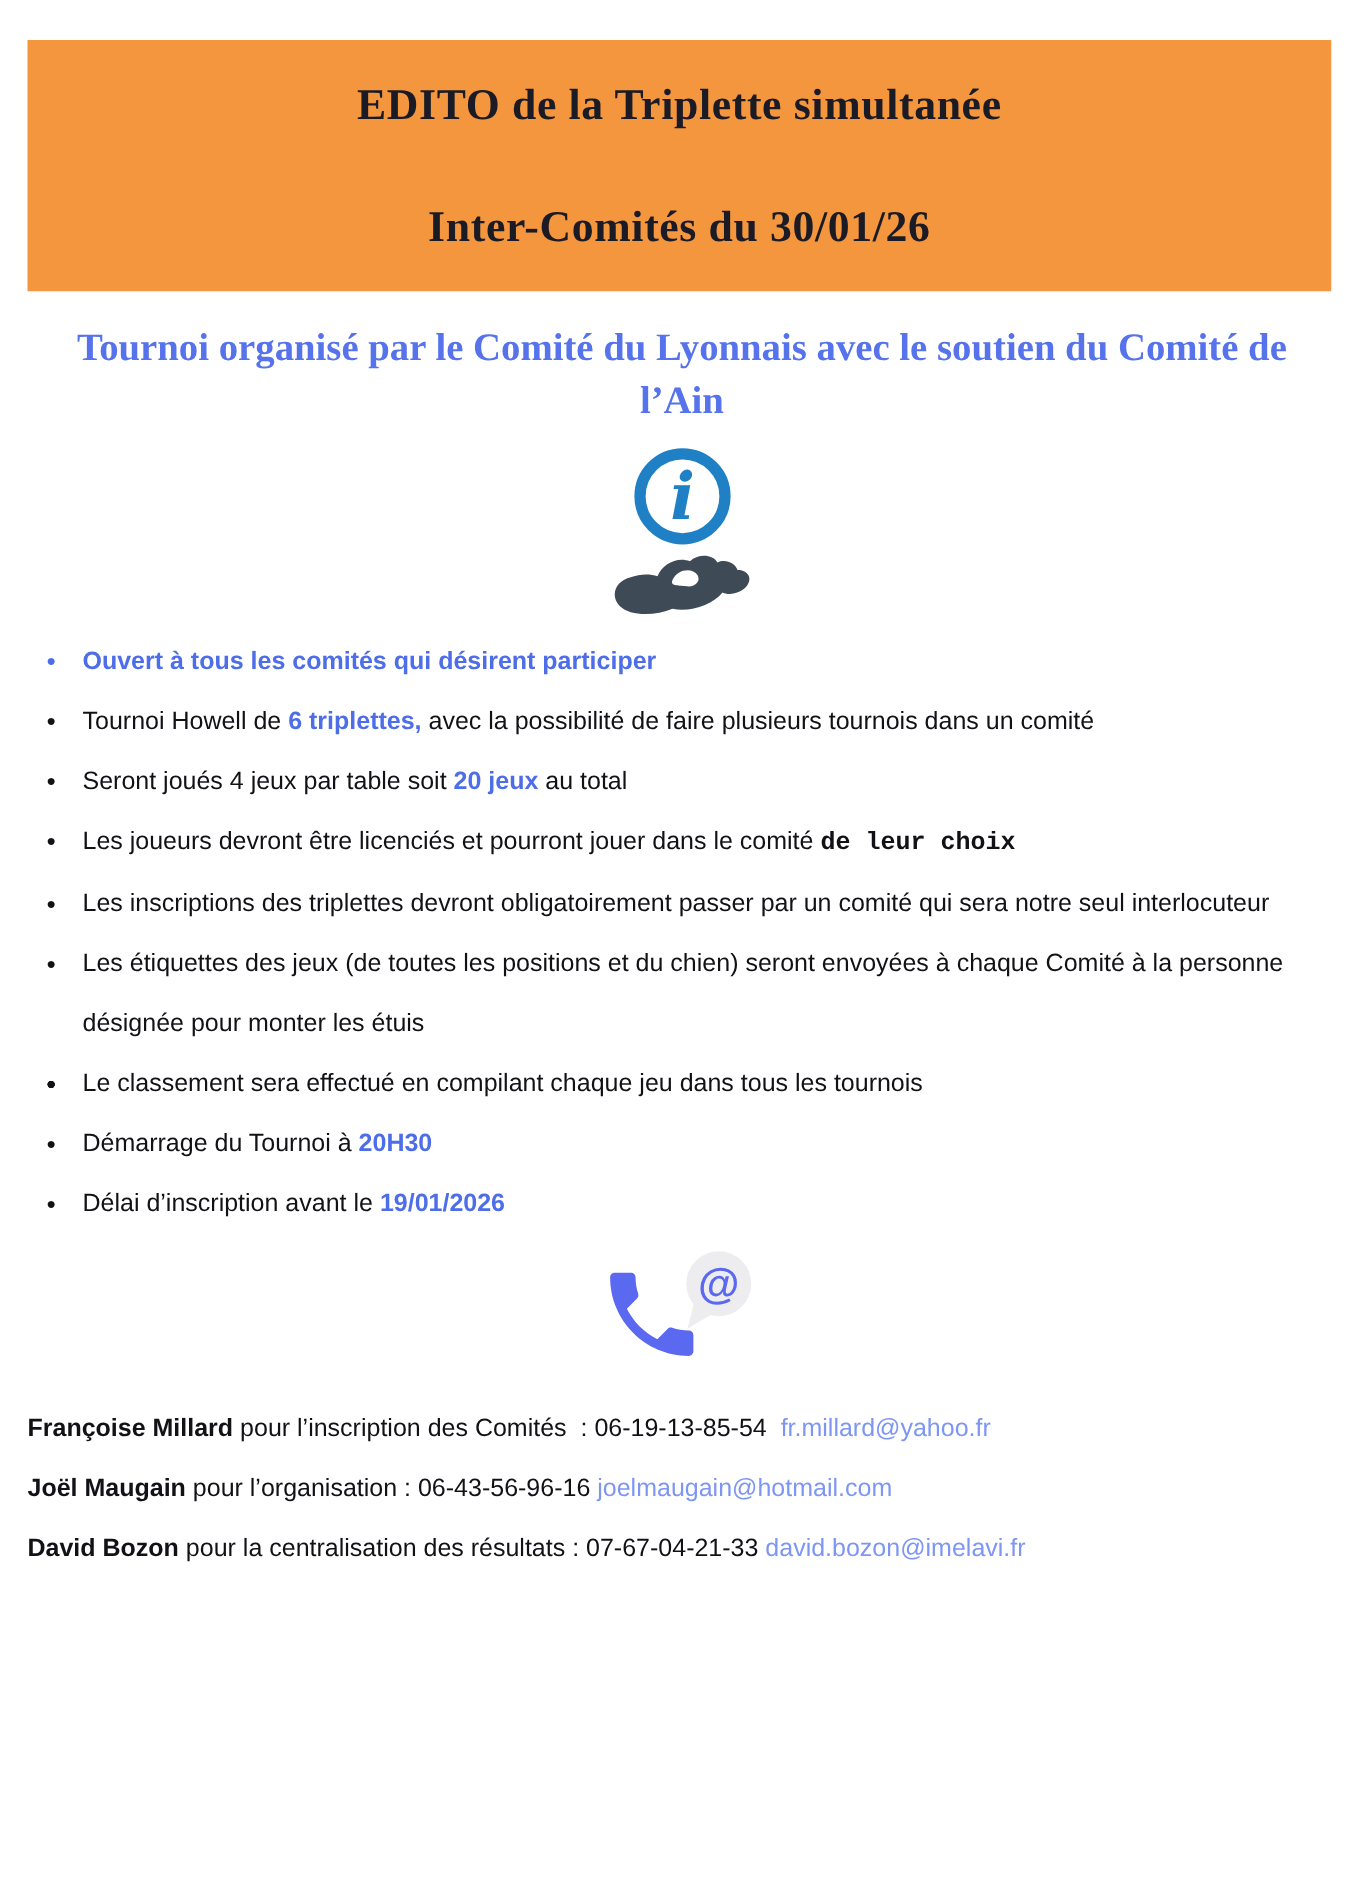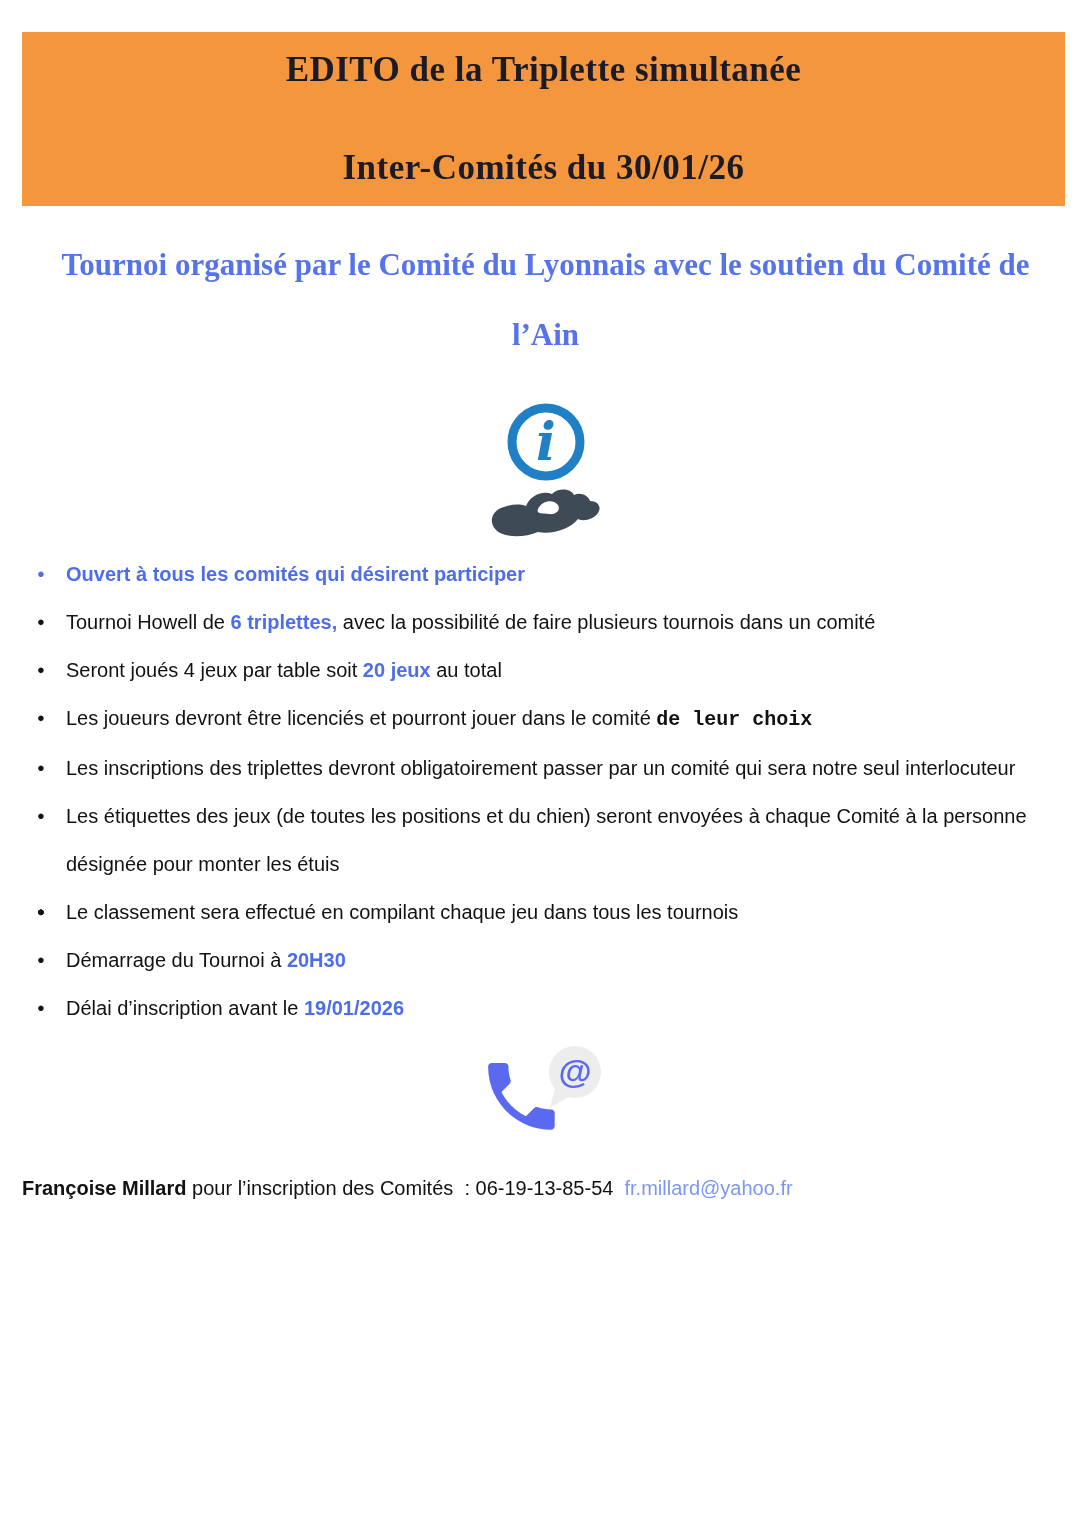--- a/index.html
+++ b/index.html
@@ -11,31 +11,31 @@
     --info-blue:#1F80C5;
     --hand:#3E4A55;
     --phone-blue:#5B69F0;
     --bubble:#EDEDEF;
   }
   *{margin:0;padding:0;box-sizing:border-box;}
   body{background:#ffffff;font-family:"Liberation Sans",sans-serif;}
   .page{position:relative;width:1091px;height:1517px;background:#ffffff;overflow:hidden;}
 
   .banner{
-    margin:32px 26px 0 22px;height:174px;background:var(--banner-bg);
+    margin:32px 26px 0 22px;height:201px;background:var(--banner-bg);
     display:flex;flex-direction:column;align-items:center;justify-content:center;gap:58px;
   }
   .banner h1{
     font-family:"Liberation Serif",serif;font-size:35px;font-weight:bold;
     color:var(--title-text);letter-spacing:.5px;
   }
 
   .subtitle{
-    margin:24px auto 16px;max-width:1005px;text-align:center;
-    font-family:"Liberation Serif",serif;font-size:31px;line-height:70px;
+    margin:24px auto 0;max-width:1005px;text-align:center;
+    font-family:"Liberation Serif",serif;font-size:31px;line-height:42px;
     font-weight:600;color:var(--subtitle-blue);
   }
 
   .icon-block{display:flex;justify-content:center;}
   .info-icon{margin-top:14px;}
   .phone-icon{margin-top:12px;}
 
   ul.bullets{margin:10px 26px 0 22px;list-style:none;}
   ul.bullets li{
     position:relative;padding:0 20px 0 44px;
@@ -94,15 +94,17 @@
       <path d="M84 44 L79 64 L99 52 Z" fill="#EDEDEF"></path>
       <text x="104" y="39" text-anchor="middle" font-family="Liberation Sans, sans-serif" font-weight="bold" font-size="34" fill="#5B69F0">@</text>
       <g transform="translate(6,8) scale(3.7)">
         <path fill="#5B69F0" d="M6.62 10.79c1.44 2.83 3.76 5.14 6.59 6.59l2.2-2.2c.27-.27.67-.36 1.02-.24 1.12.37 2.33.57 3.57.57.55 0 1 .45 1 1V20c0 .55-.45 1-1 1-9.39 0-17-7.61-17-17 0-.55.45-1 1-1h3.5c.55 0 1 .45 1 1 0 1.25.2 2.45.57 3.57.11.35.03.74-.25 1.02l-2.2 2.2z"></path>
       </g>
     </svg>
   </div>
 
   <footer class="contacts">
       <div class="contact-line"><span class="name">Françoise Millard</span><span> pour l’inscription des Comités  : 06-19-13-85-54  </span><a href="#">fr.millard@yahoo.fr</a></div>
+      <div class="contact-line"><span class="name">Joël Maugain</span><span> pour l’organisation : 06-43-56-96-16 </span><a href="#">joelmaugain@hotmail.com</a></div>
+      <div class="contact-line"><span class="name">David Bozon</span><span> pour la centralisation des résultats : 07-67-04-21-33 </span><a href="#">david.bozon@imelavi.fr</a></div>
     </footer>
 
 </div>
 
 </body></html>

